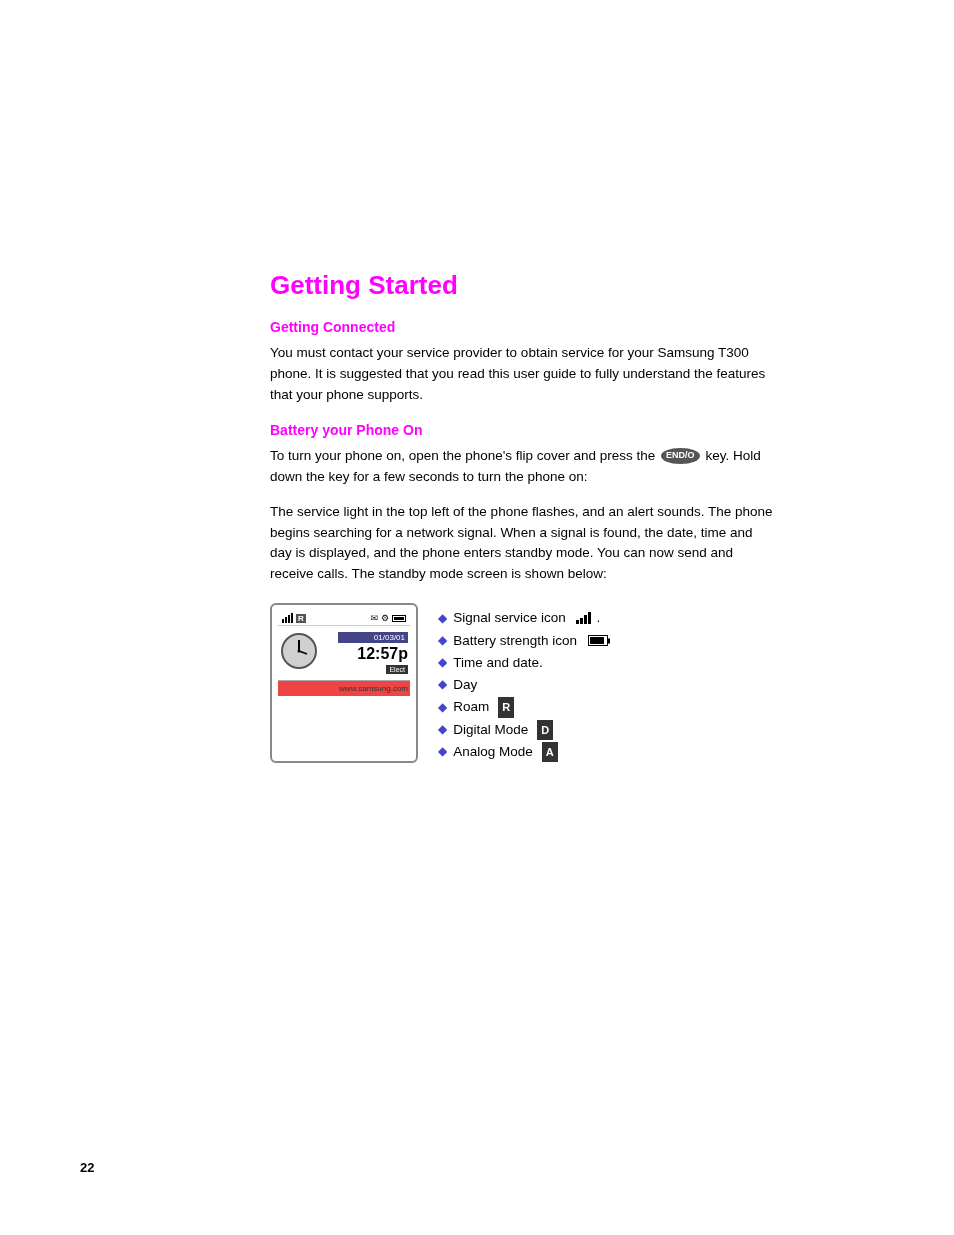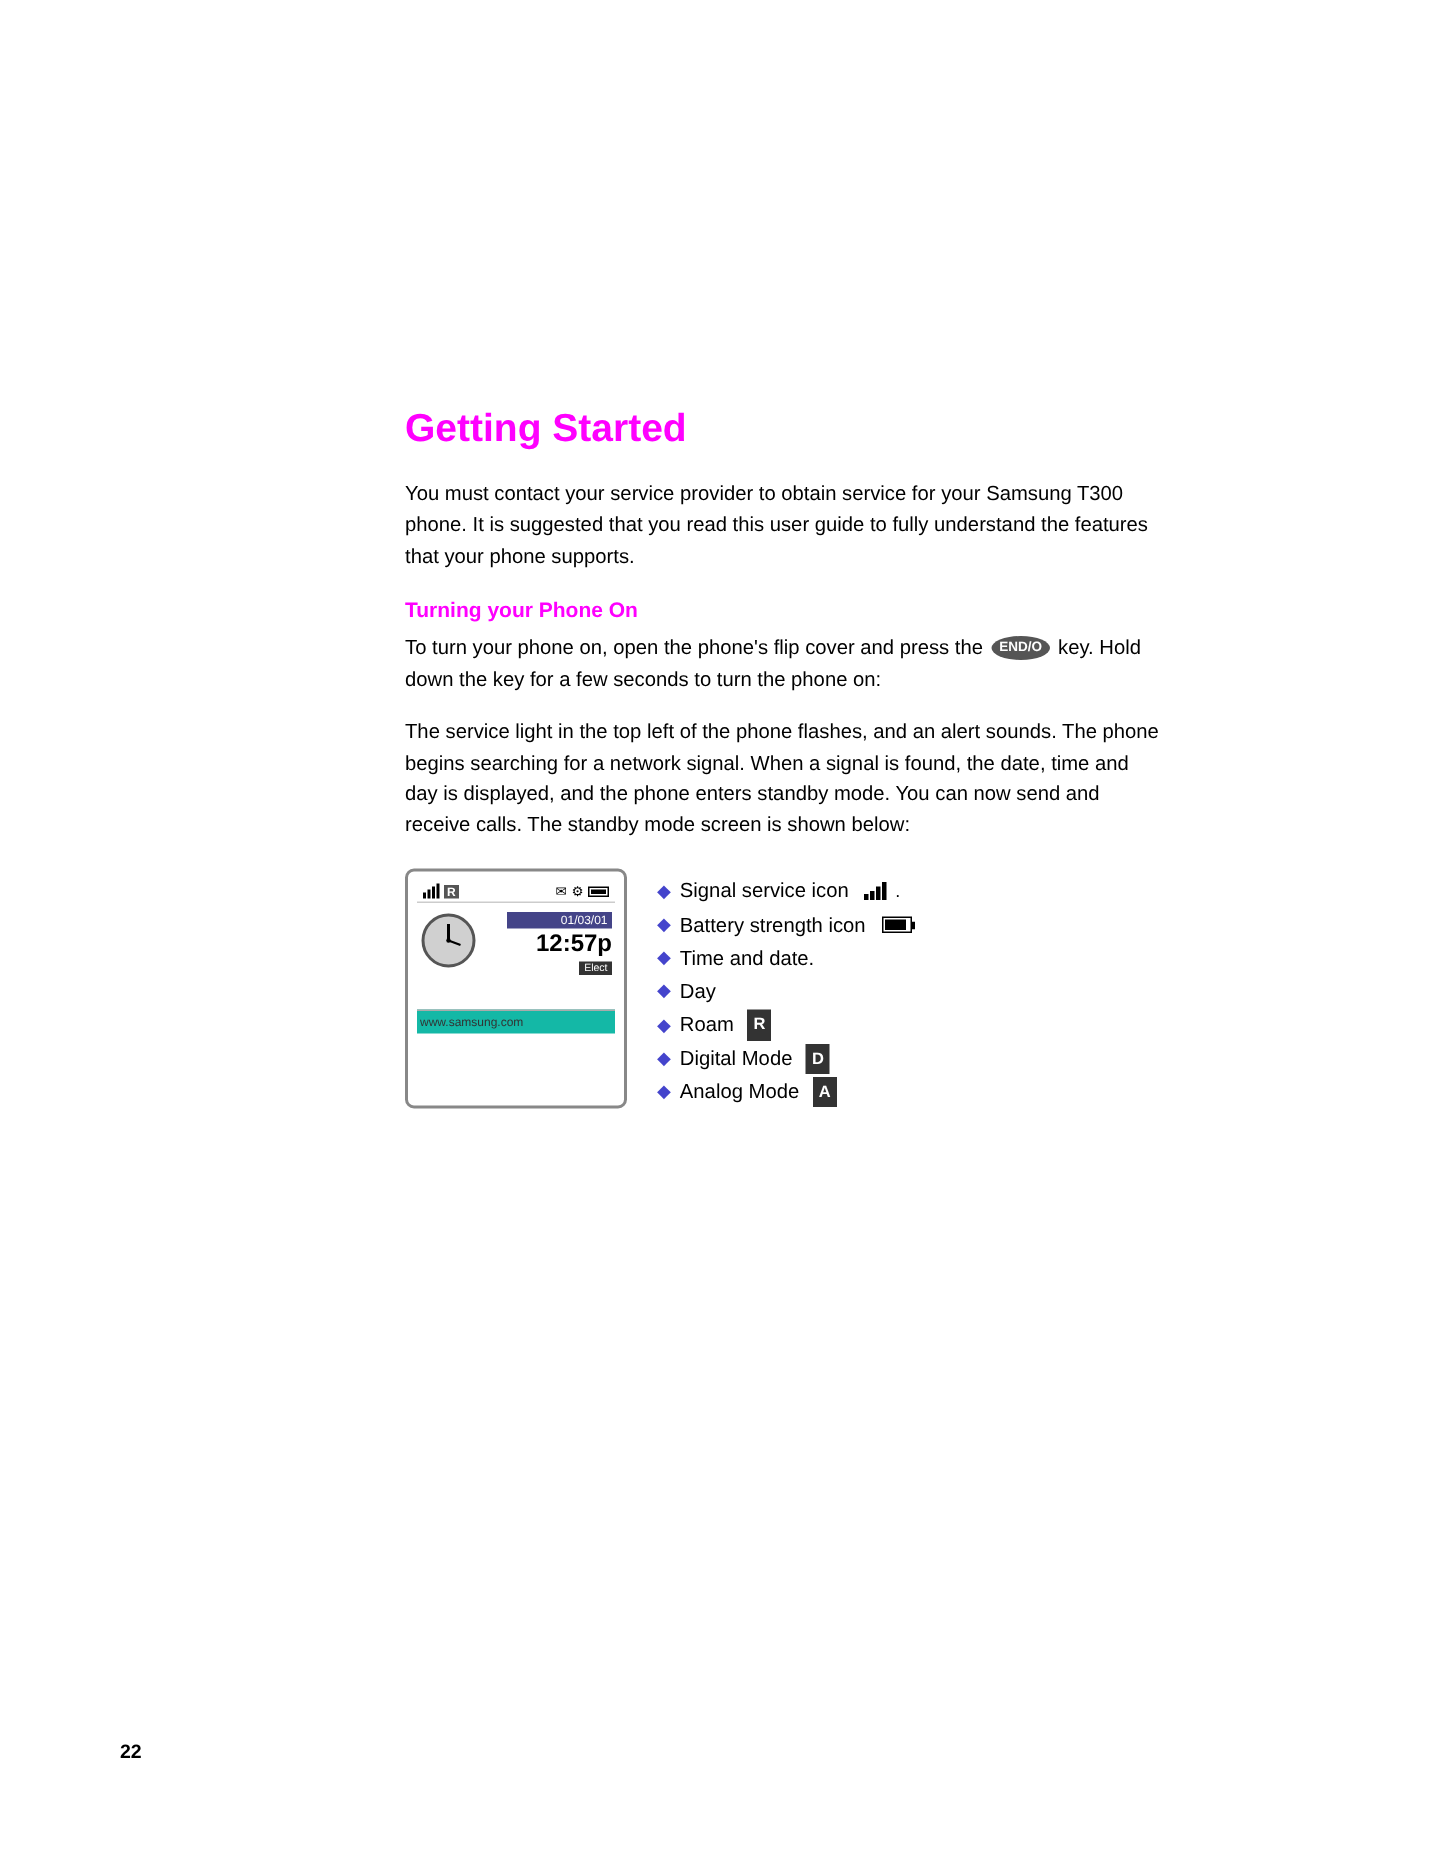--- a/index.html
+++ b/index.html
@@ -93,27 +93,27 @@
     }
 
     .status-icons-right {
       display: flex;
       align-items: center;
       gap: 3px;
       font-size: 9px;
     }
 
     .phone-website {
-      background: #14b8a6;
+      background: #ef4444;
       border-top: 1px solid #aaa;
       font-size: 8px;
       color: #333;
-      text-align: left;
+      text-align: right;
       padding: 3px 2px;
-      margin-top: 21px;
+      margin-top: 4px;
     }
 
     .bullet-list {
       list-style: none;
       padding: 0;
       margin: 0;
     }
 
     .bullet-list li {
       font-size: 13.5px;
@@ -172,25 +172,26 @@
   </style>
 </head>
 <body>
 
 <div class="page-container">
   <div class="content-area">
 
     <h1 class="page-title">Getting Started</h1>
 
     <div class="section-block">
+      <div class="section-heading">Getting Connected</div>
       <p class="body-text">You must contact your service provider to obtain service for your Samsung T300 phone. It is suggested that you read this user guide to fully understand the features that your phone supports.</p>
     </div>
 
     <div class="section-block">
-      <div class="section-heading">Turning your Phone On</div>
+      <div class="section-heading">Battery your Phone On</div>
       <p class="body-text">
         <span>To turn your phone on, open the phone's flip cover and press the</span>
         <span class="end-key-icon">END/O</span>
         <span>key. Hold down the key for a few seconds to turn the phone on:</span>
       </p>
       <p class="body-text">The service light in the top left of the phone flashes, and an alert sounds. The phone begins searching for a network signal. When a signal is found, the date, time and day is displayed, and the phone enters standby mode. You can now send and receive calls. The standby mode screen is shown below:</p>
     </div>
 
     <div class="phone-screen-area">
 

